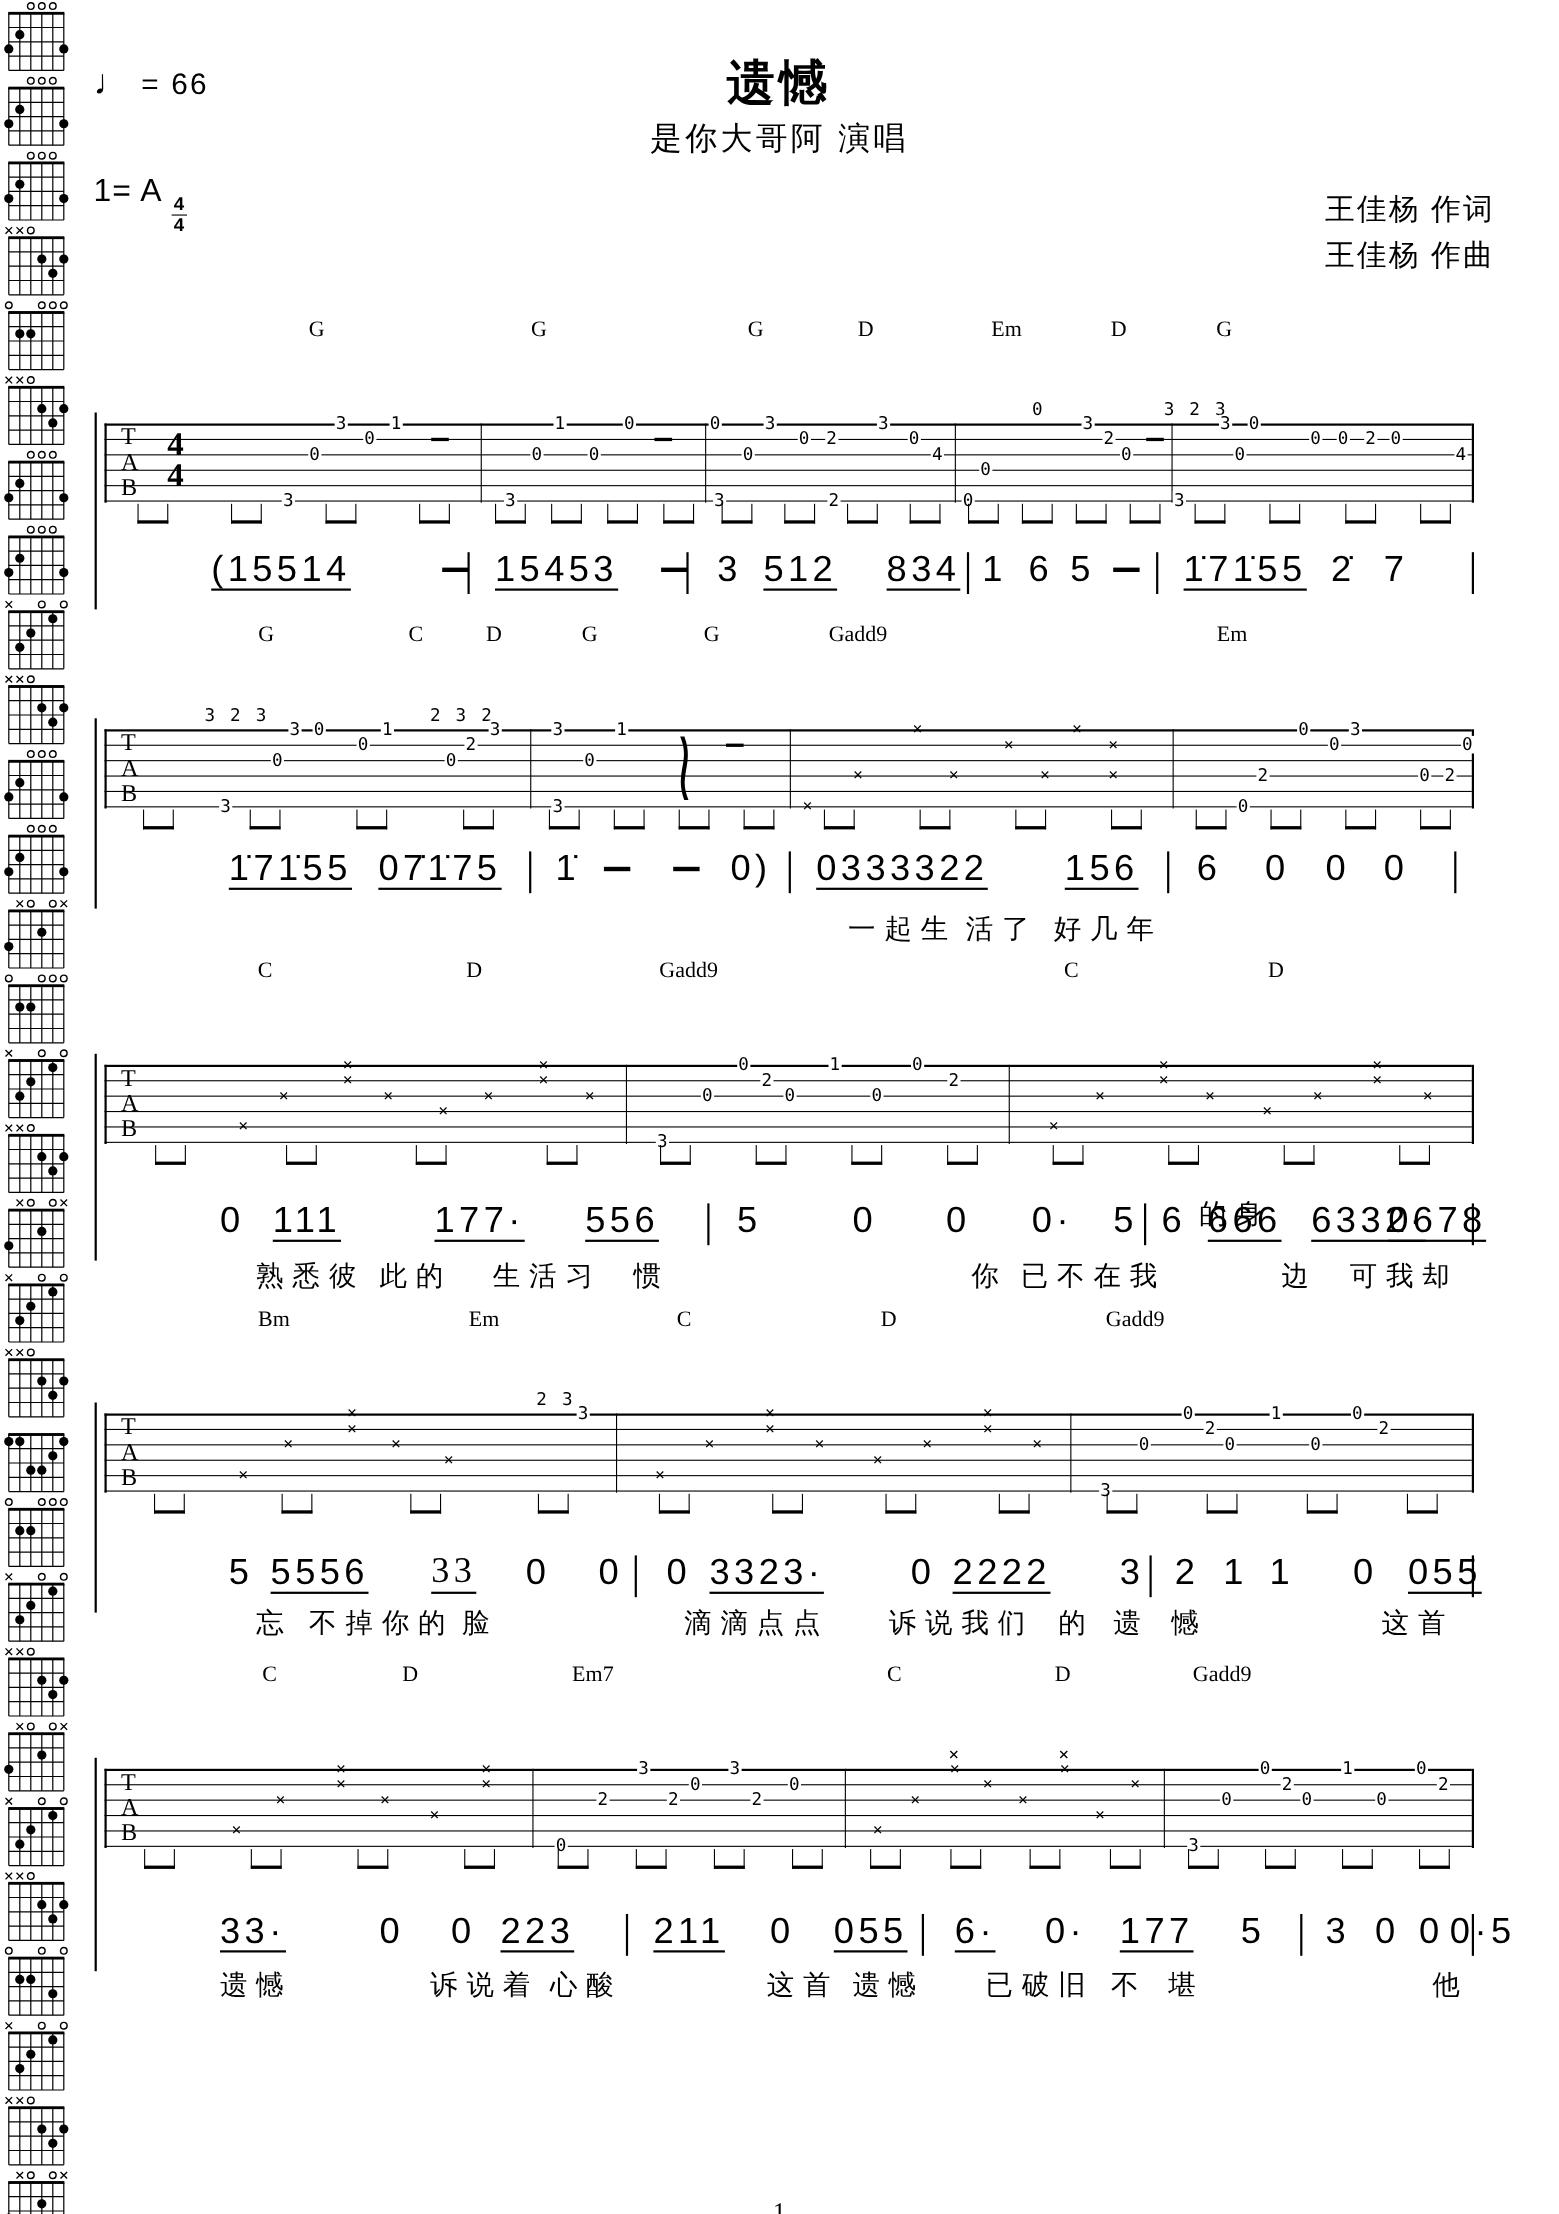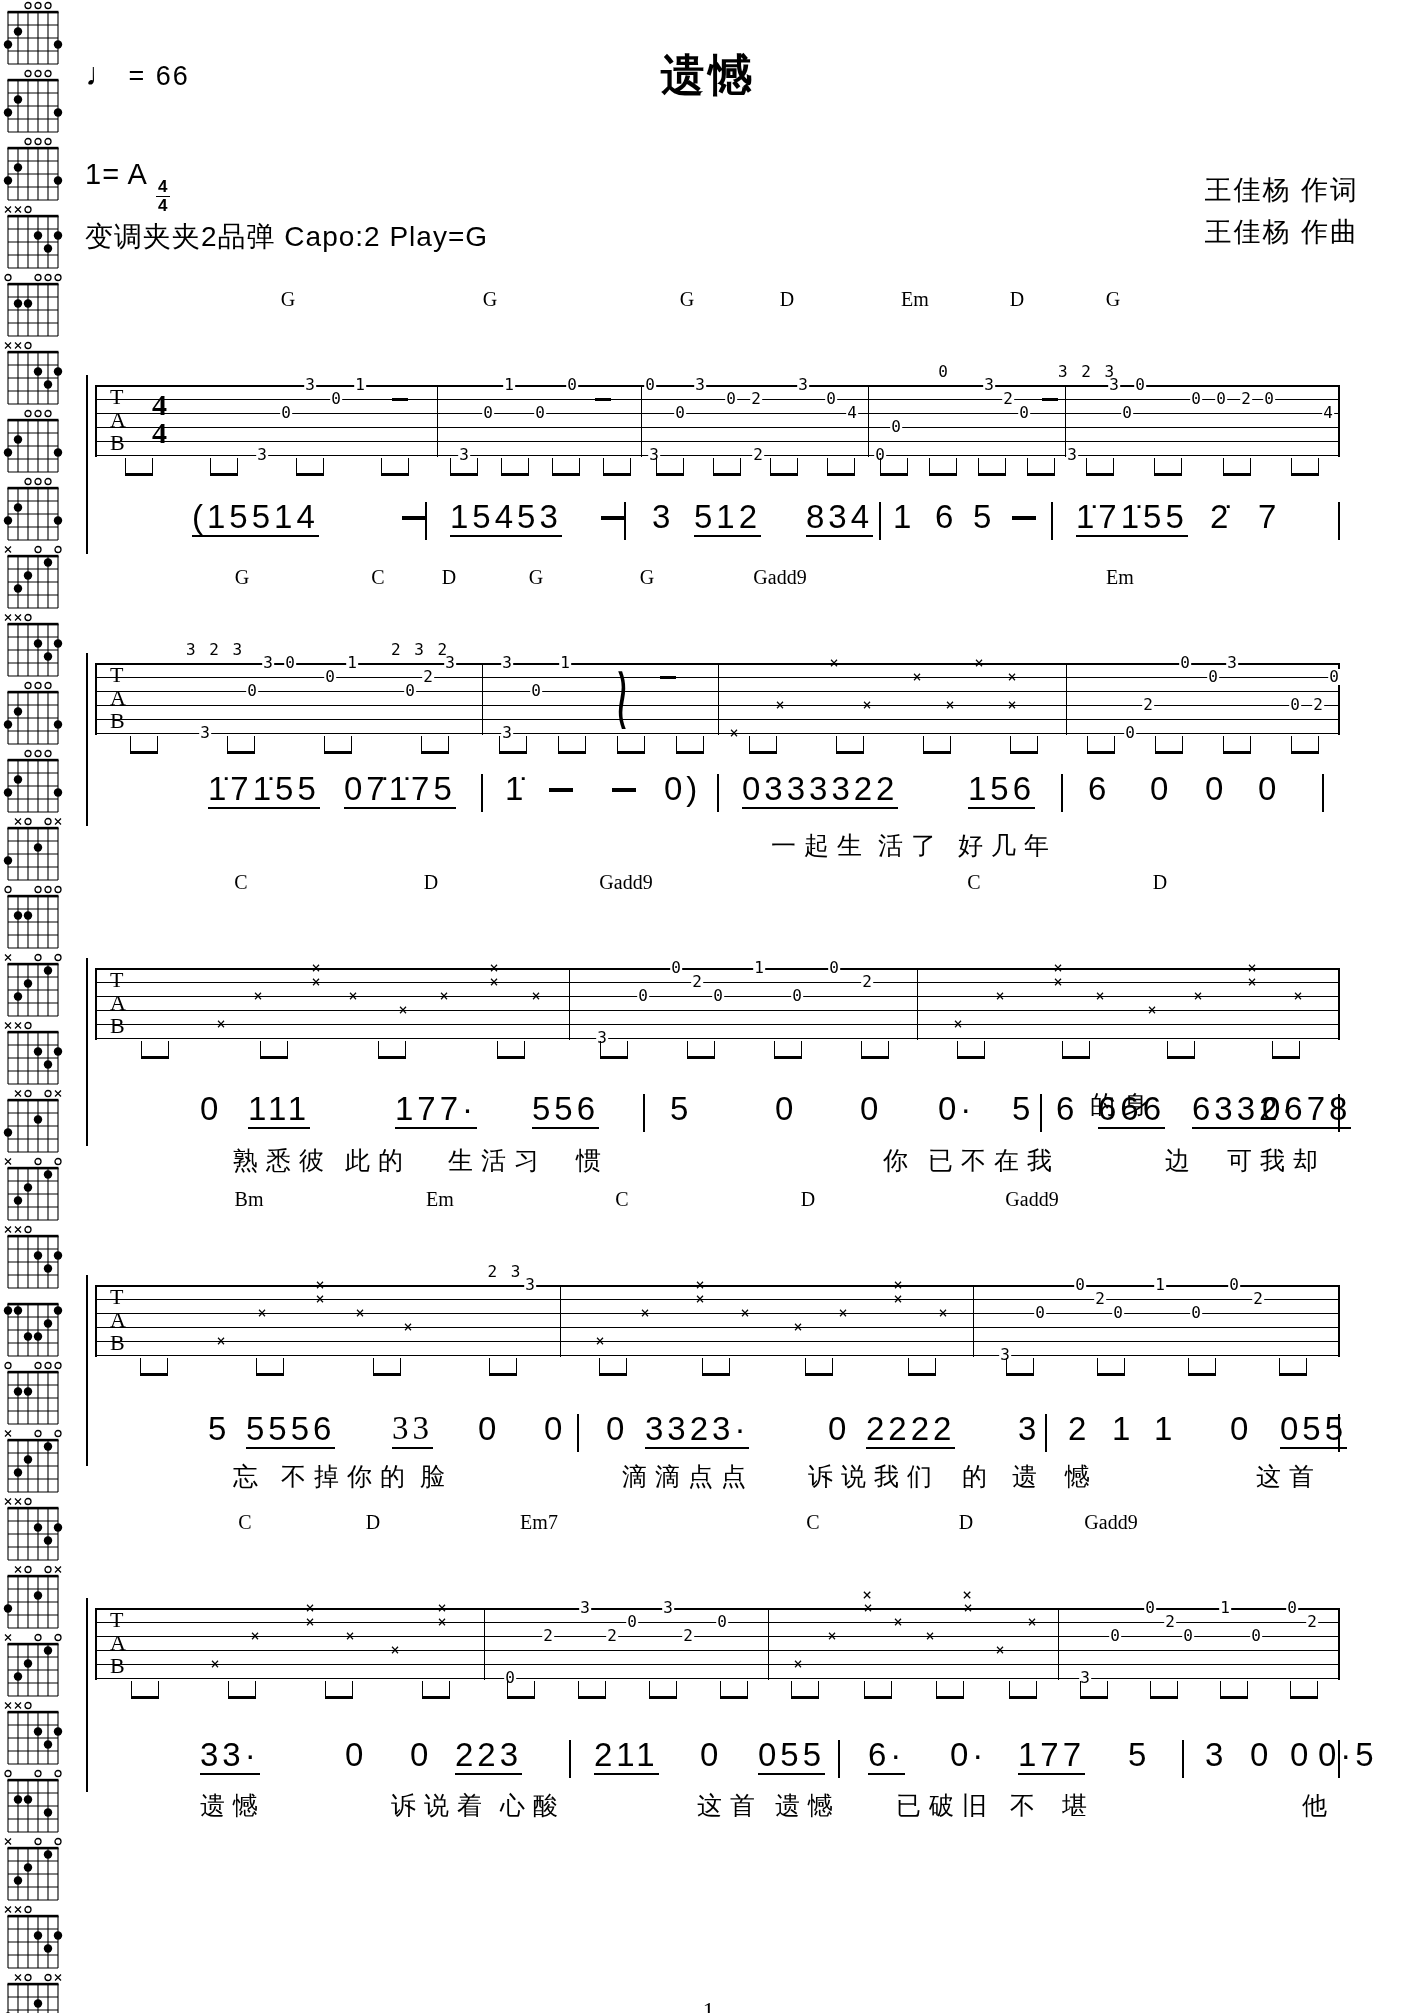--- a/index.html
+++ b/index.html
@@ -39,25 +39,25 @@
   .chord-name{font-family:"Liberation Serif",serif;font-size:20px;text-align:center;line-height:1;}
   .bracket{border-left:2.5px solid #000;width:4px;}
   .pagenum{left:0;right:0;text-align:center;font-family:"Liberation Serif",serif;font-size:23px;}
 </style>
 </head>
 <body>
 
 <div class="page">
   <div class="abs tempo" style="left:85px;top:56px;"><span class="note">♩</span> <span>= 66</span></div>
   <div class="abs title" style="top:46px;">遗憾</div>
+  <div class="abs subtitle" style="top:106px;">是你大哥阿 演唱</div>
   <div class="abs keyline" style="left:85px;top:158px;"><span>1= A</span><span class="frac">
         <span style="border-bottom:1.5px solid #000;padding:0 2px;">4</span>
         <span>4</span>
       </span></div>
-  <div class="abs capo" style="left:85px;top:218px;">变调夹夹2品弹 Capo:2 Play=G</div>
   <div class="abs credit" style="right:58px;top:172px;text-align:right;">王佳杨  作词</div>
   <div class="abs credit" style="right:58px;top:214px;text-align:right;">王佳杨  作曲</div>
 
   <div id="score">
       <div class="abs bracket" style="left: 86px; top: 375px; height: 179px;"></div>
       <div class="abs staffline" style="left: 95px; top: 385px; width: 1243px; height: 2px;"></div>
       <div class="abs staffline" style="left: 95px; top: 399px; width: 1243px; height: 1.3px;"></div>
       <div class="abs staffline" style="left: 95px; top: 413px; width: 1243px; height: 1.3px;"></div>
       <div class="abs staffline" style="left: 95px; top: 427px; width: 1243px; height: 1.3px;"></div>
       <div class="abs staffline" style="left: 95px; top: 441px; width: 1243px; height: 1.3px;"></div>

